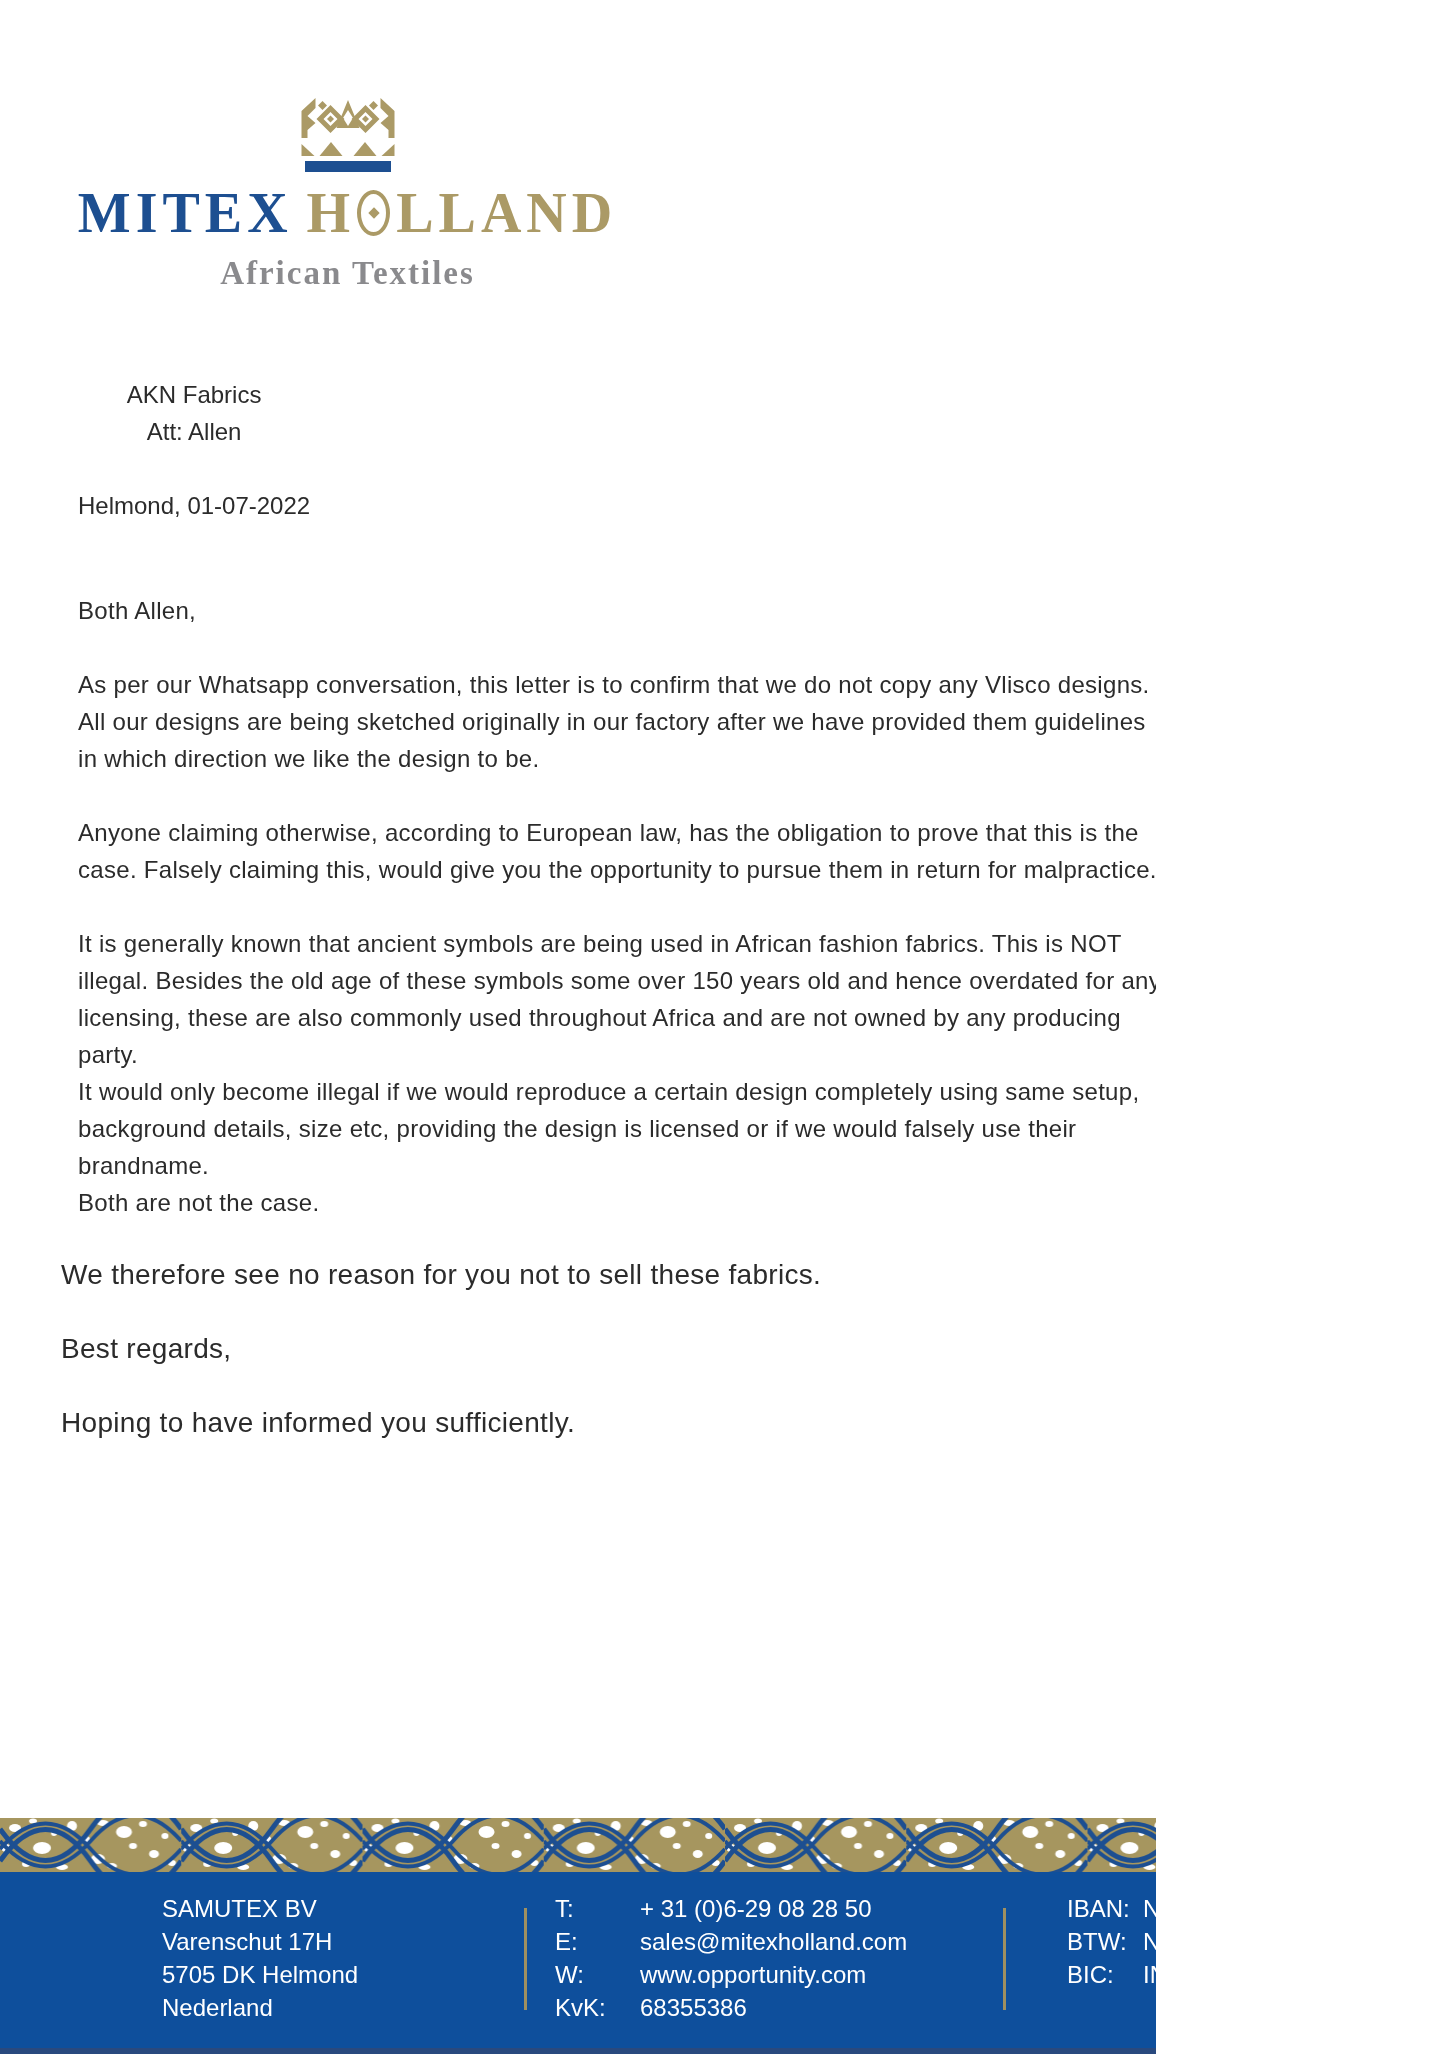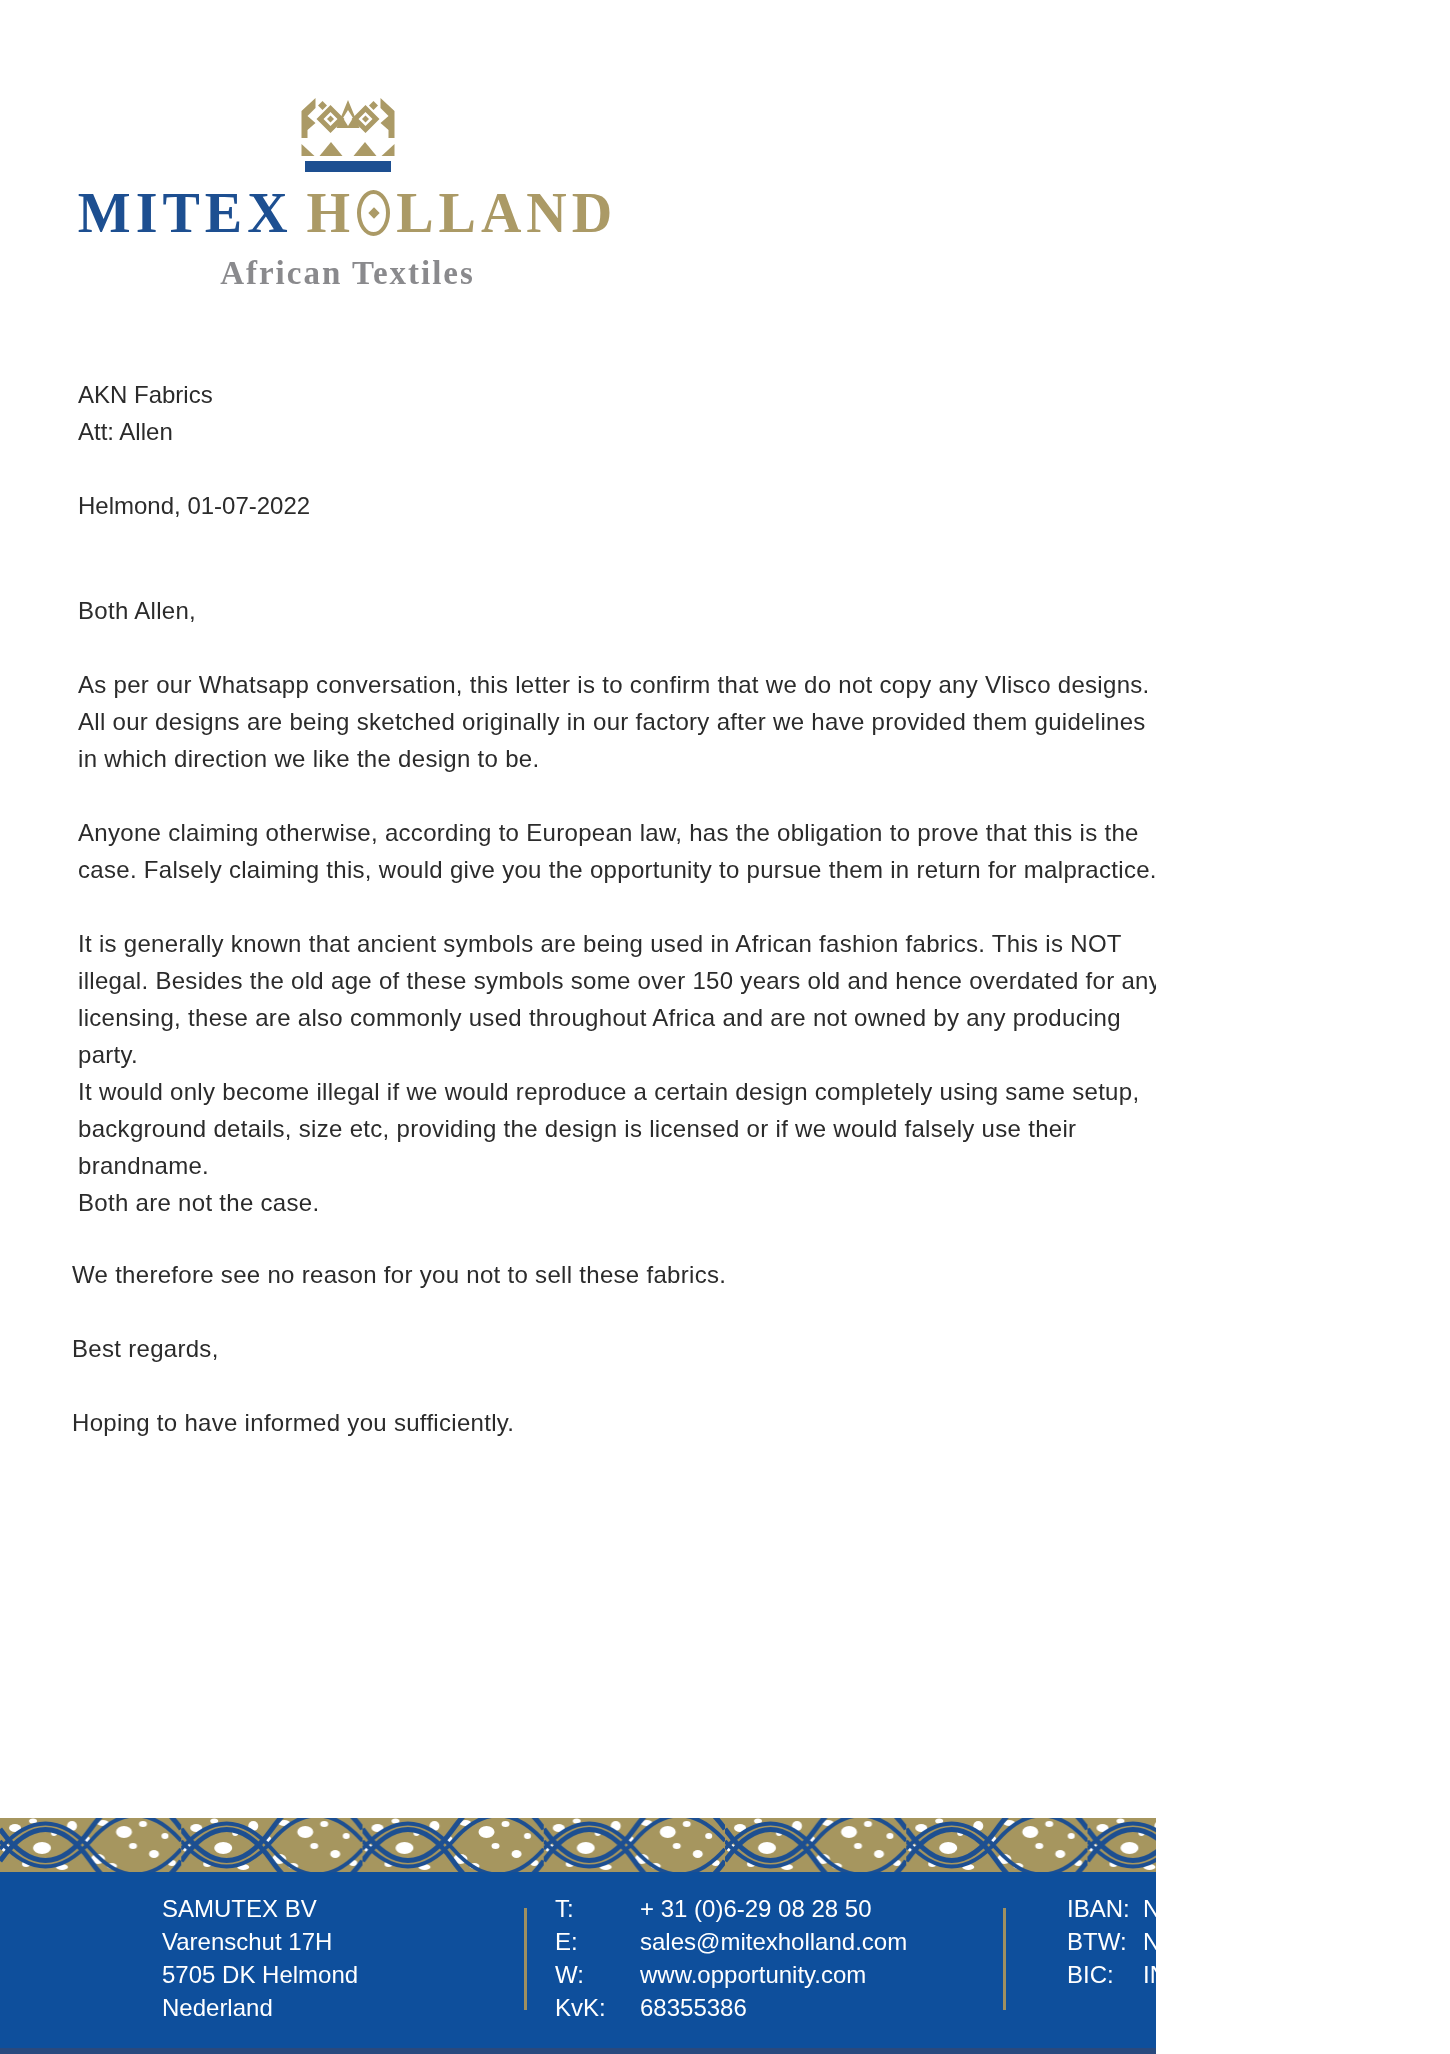--- a/index.html
+++ b/index.html
@@ -41,25 +41,25 @@
   }
   .tagline {
     margin-top:14px;
     font-family:"Liberation Serif", serif;
     font-weight:bold; font-size:33px; letter-spacing:2px;
     color:#8a8a8d;
   }
 
   
   .addr-block { position:absolute; left:78px; top:376px; font-size:24px; line-height:37px; }
-  .addr-block .recipient { white-space:pre-line; }
+  .addr-block .recipient { white-space:pre-line;text-align:center; }
   .addr-block .dateline { margin-top:37px; }
 
   .body-block-1 { position:absolute; left:78px; top:592px; width:1300px; font-size:24px; line-height:37px; }
-  .body-block-2 { position:absolute; left:72px; top:1256px; width:1300px; font-size:24px; line-height:37px; }
+  .body-block-2 { position:absolute; left:61px; top:1256px; width:1300px; font-size:28px; line-height:37px; }
   .para { margin:0 0 37px 0; white-space:pre-line; letter-spacing:0.3px; }
   .para:last-child { margin-bottom:0; }
 
   
   .pattern-band { position:absolute; left:0; top:1818px; width:1450px; height:54px; display:block; }
   .footer {
     position:absolute; left:0; top:1872px; width:1450px; height:182px;
     background:#0e4f9c; color:#ffffff; font-size:24px;
   }
   .footer-col { position:absolute; top:20px; line-height:33px; }

